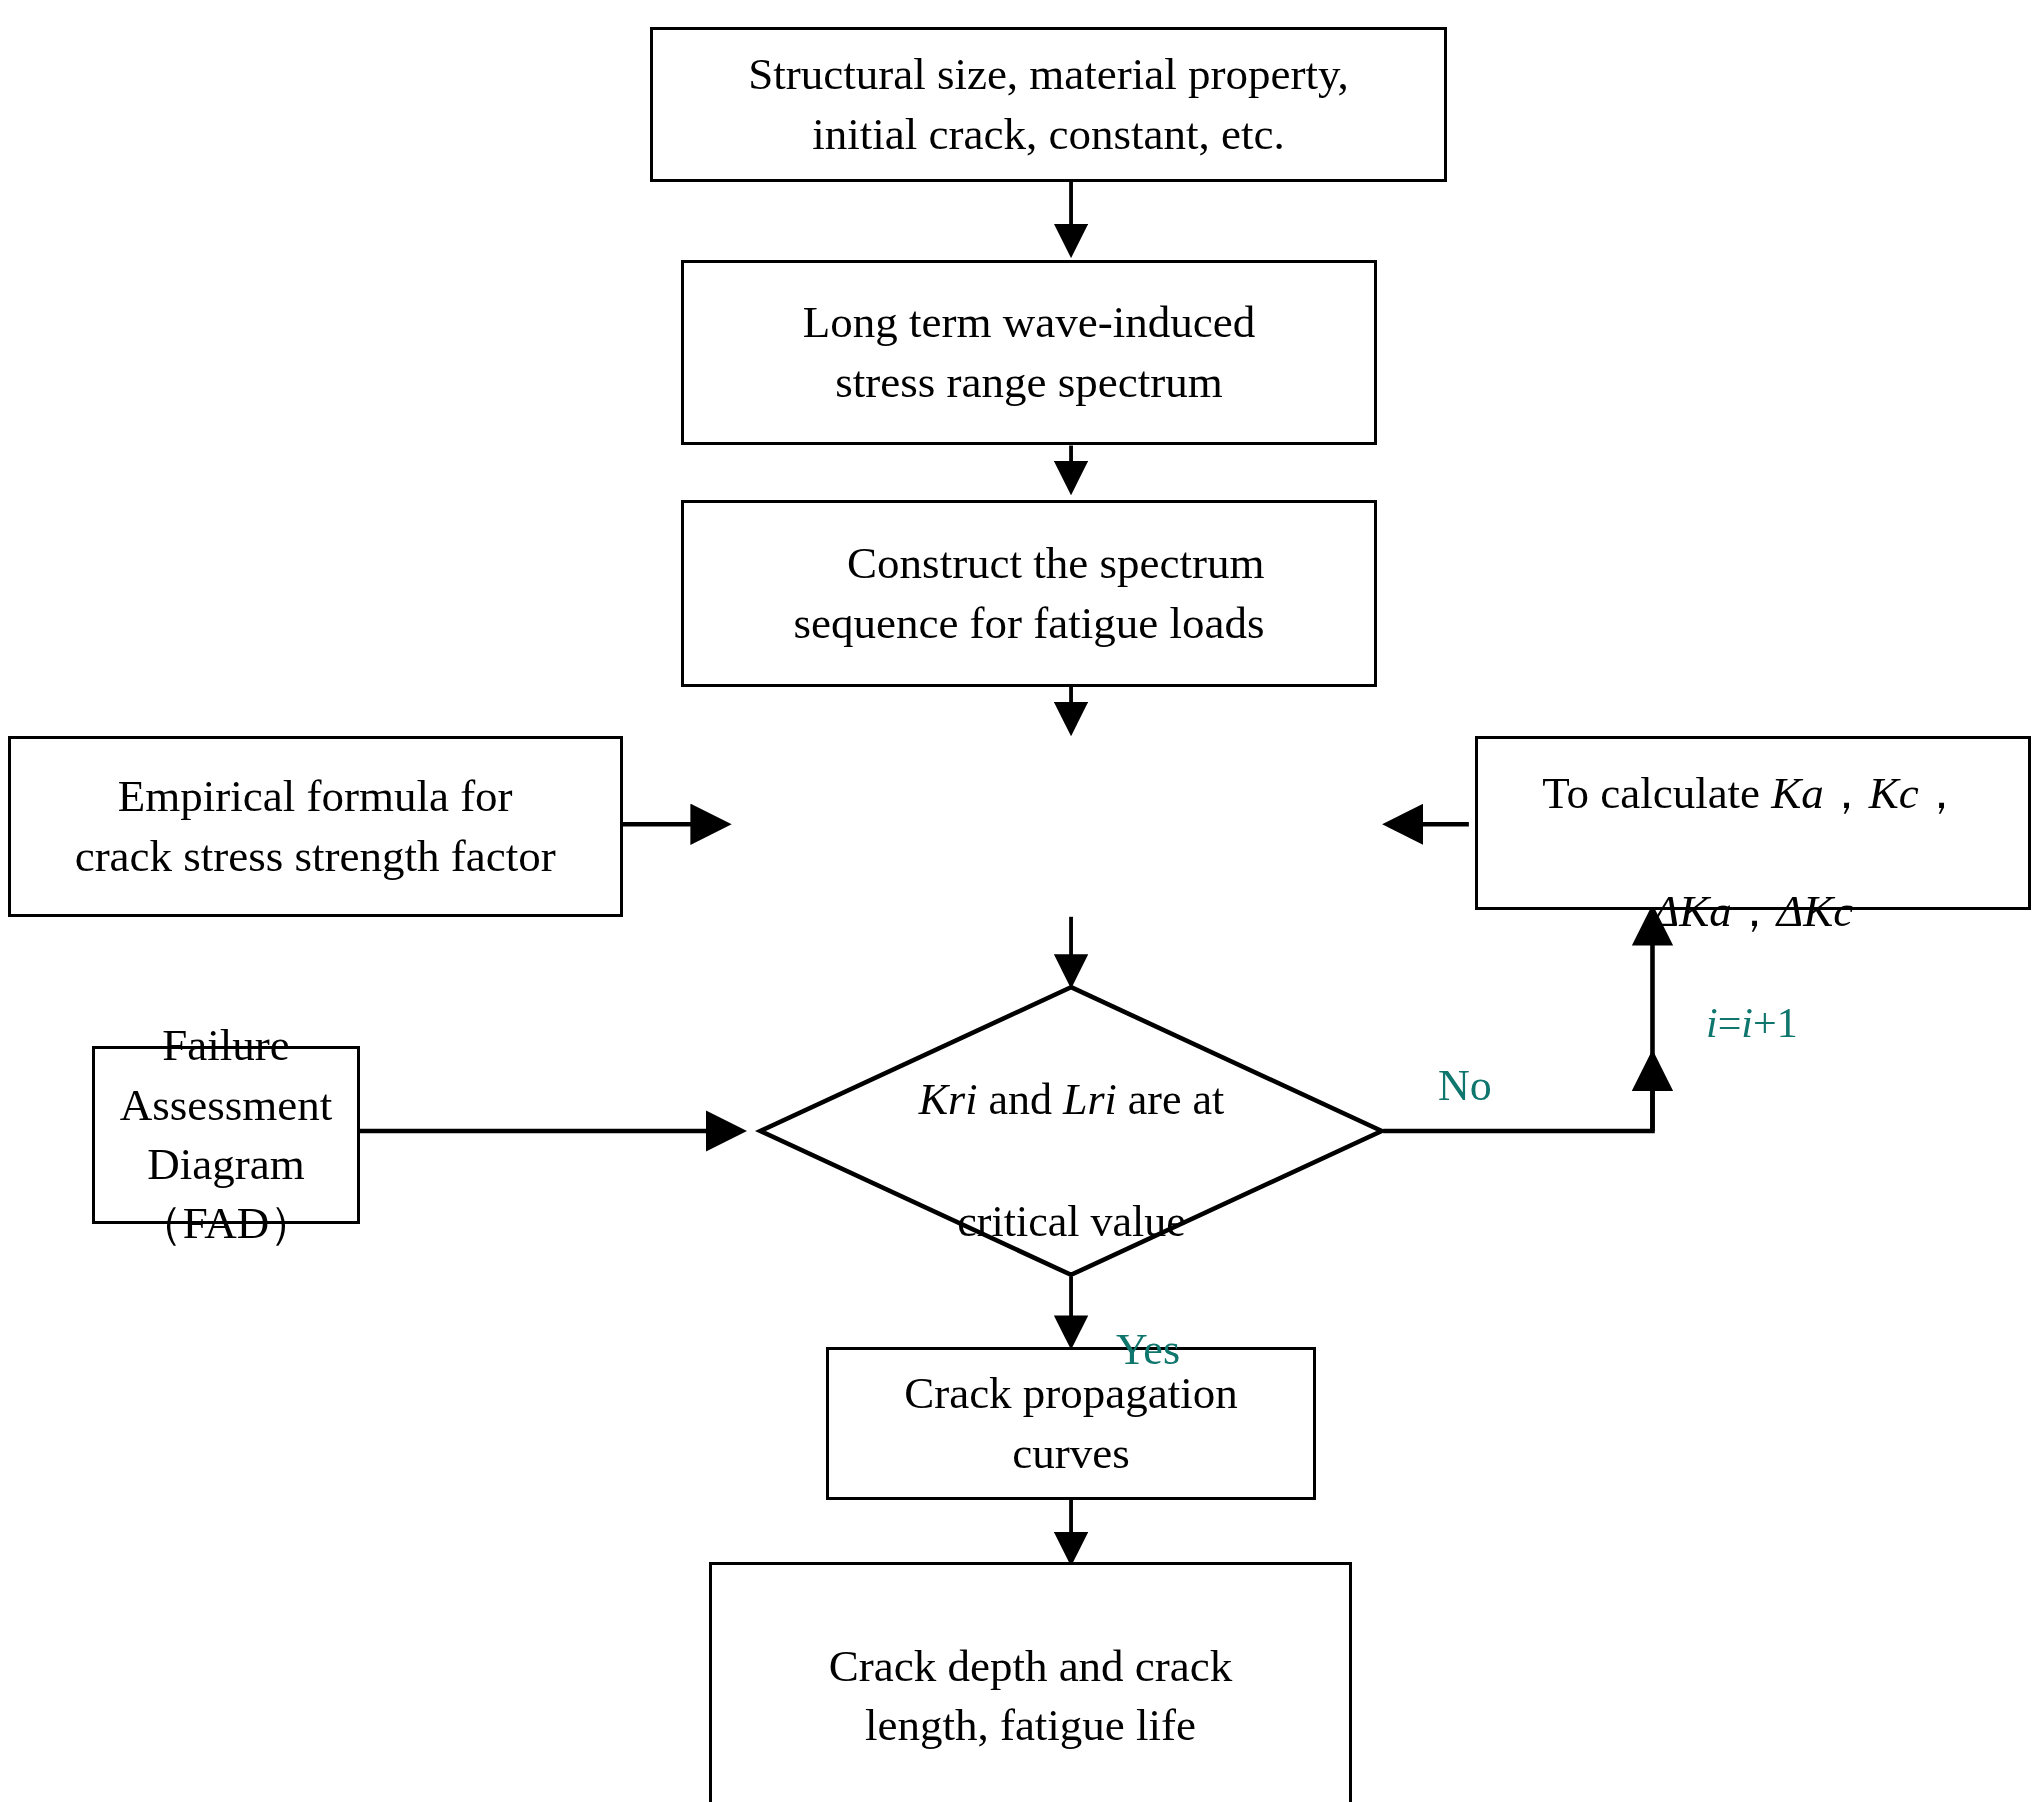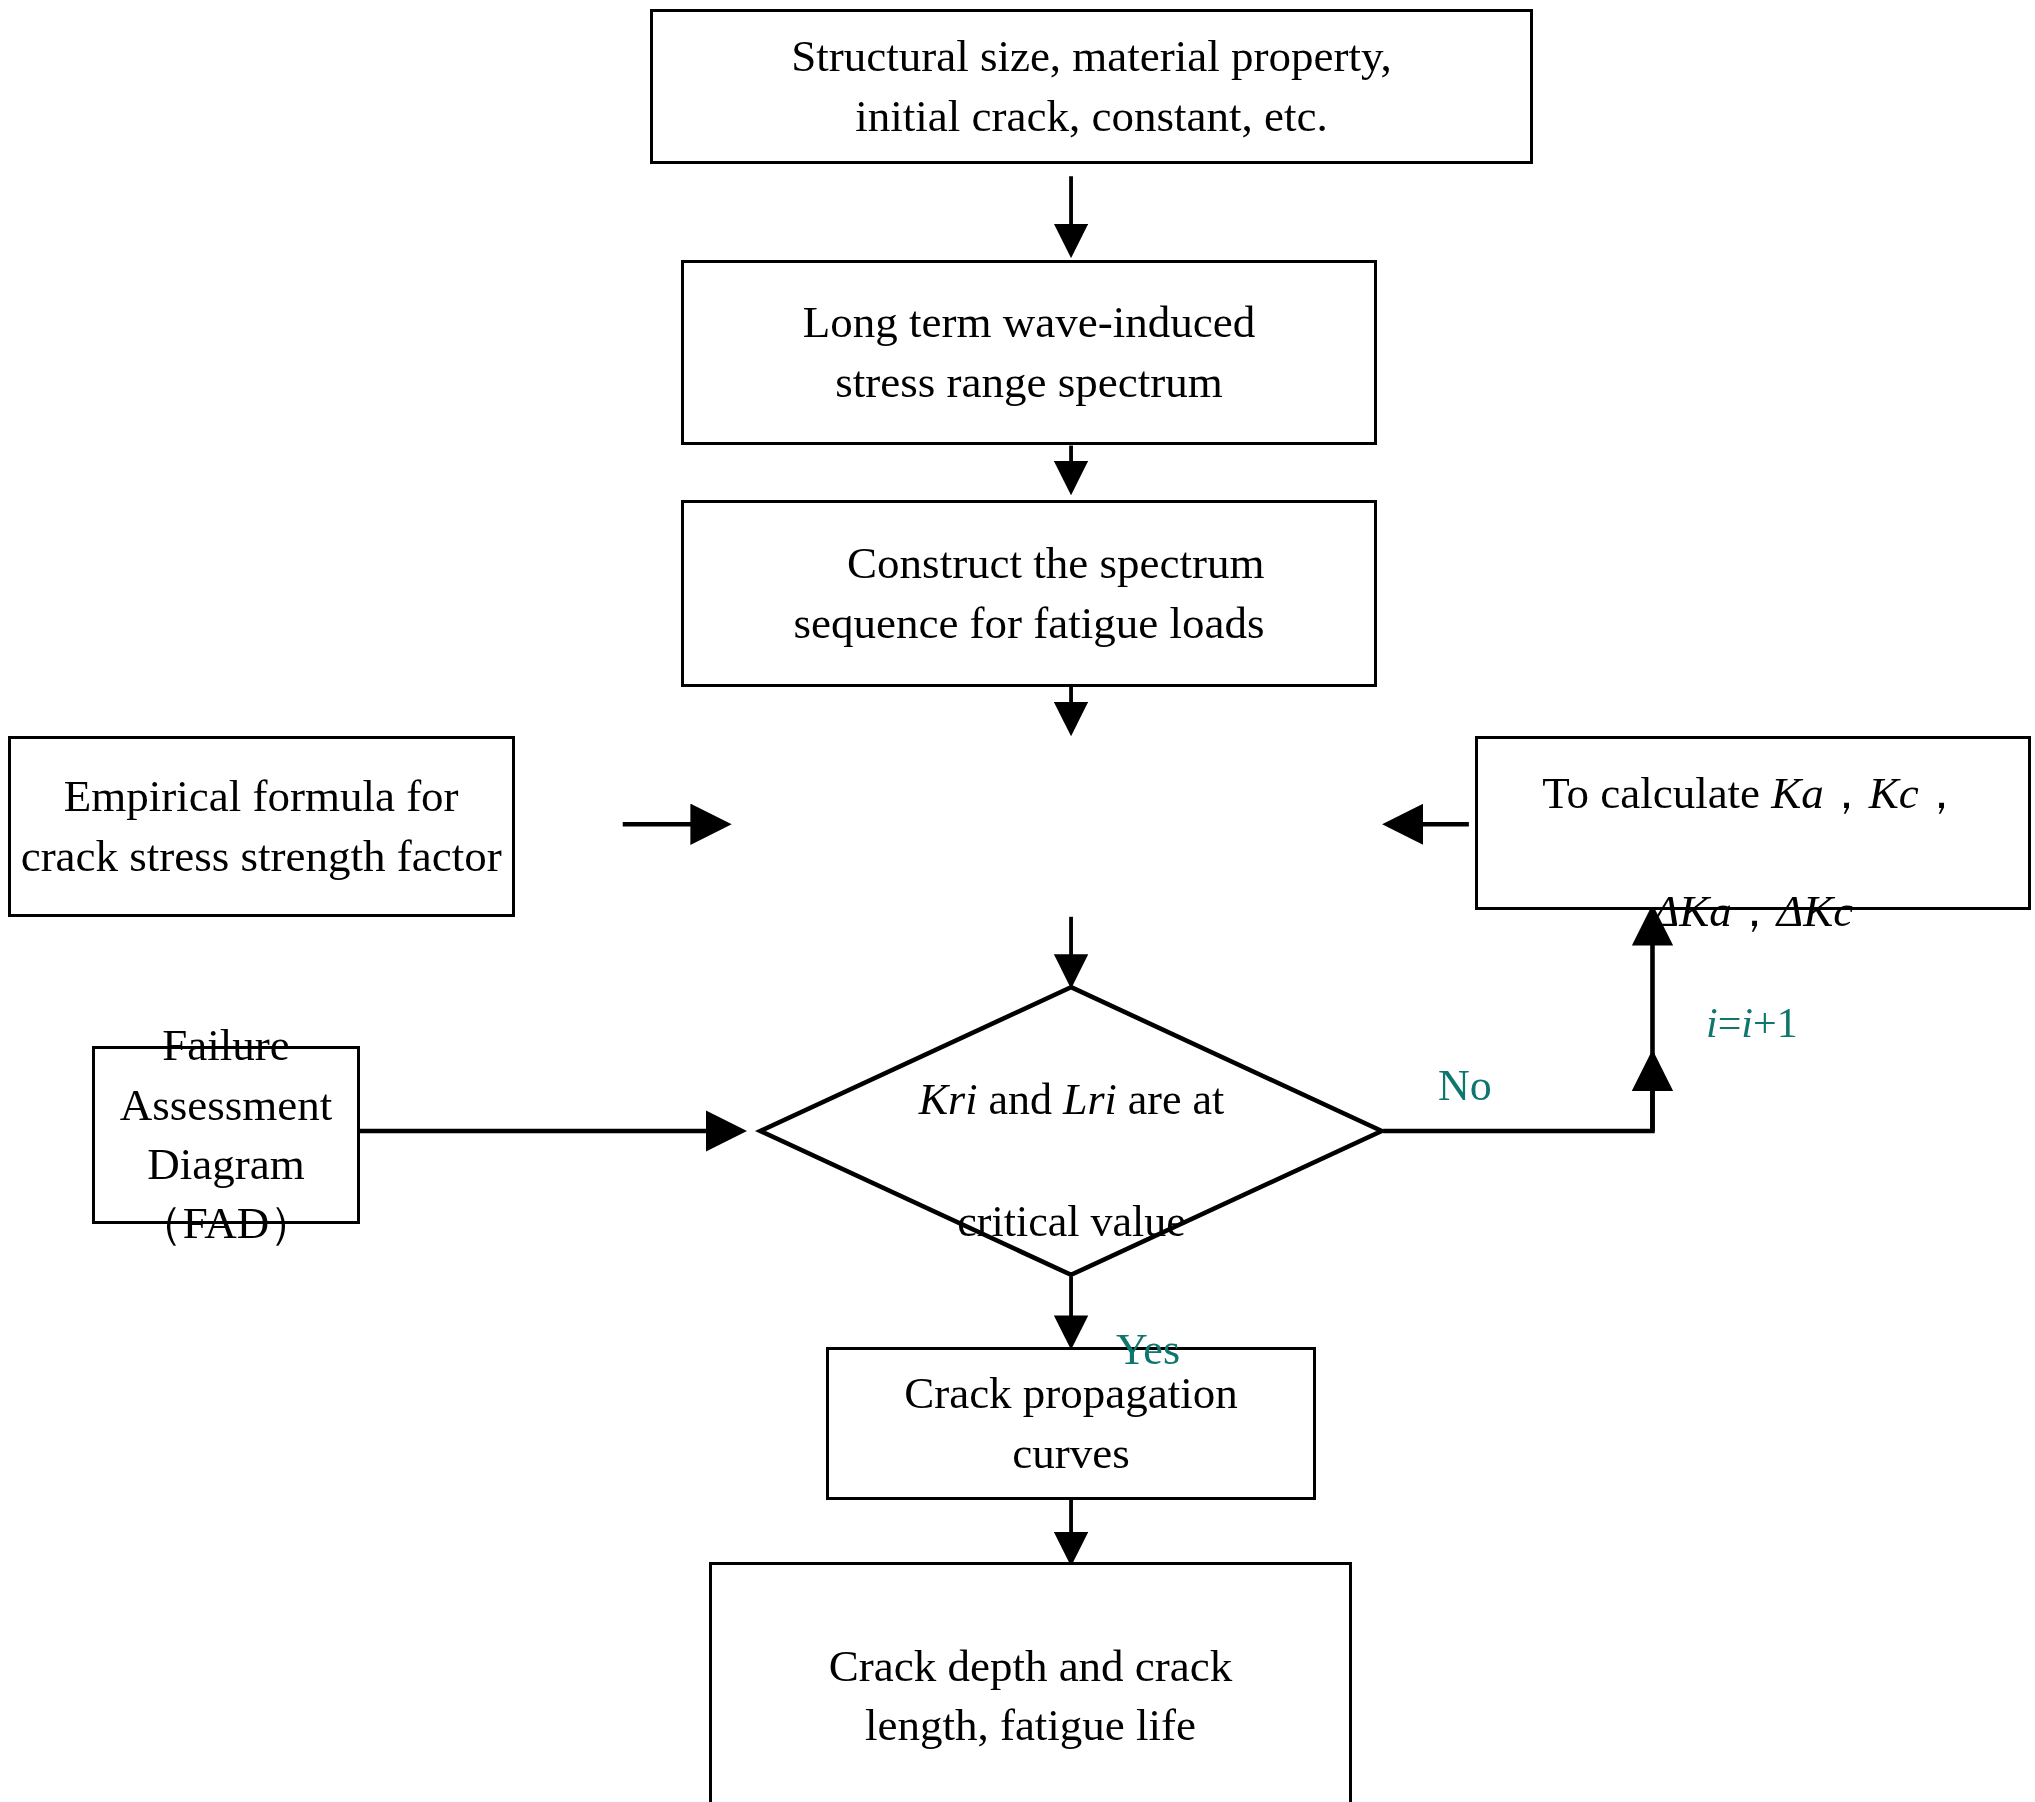--- a/index.html
+++ b/index.html
@@ -104,36 +104,36 @@
 
     <line x1="2160" y1="1478" x2="2160" y2="1380" stroke="#000000" stroke-width="6" marker-end="url(#arrow)"></line>
 
     <line x1="1400" y1="1668" x2="1400" y2="1757" stroke="#000000" stroke-width="5" marker-end="url(#arrow)"></line>
 
     <line x1="1400" y1="1958" x2="1400" y2="2040" stroke="#000000" stroke-width="5" marker-end="url(#arrow)"></line>
 
     <polygon points="1400,1290 1806,1478 1400,1666 994,1478" fill="#ffffff" stroke="#000000" stroke-width="6"></polygon>
   </svg>
 
-  <div class="node" style="left:650px; top:9px; width:883px; height:155px;align-items:center;">
+  <div class="node" style="left:650px; top:27px; width:797px; height:155px;align-items:center;">
     <span class="txt">Structural size, material property,
 initial crack, constant, etc.</span>
   </div>
 
   <div class="node" style="left:681px; top:260px; width:696px; height:185px;">
     <span class="txt">Long term wave-induced
 stress range spectrum</span>
   </div>
 
   <div class="node" style="left:681px; top:500px; width:696px; height:187px;text-align:right;">
     <span class="txt">Construct the spectrum
 sequence for fatigue loads</span>
   </div>
 
-  <div class="node" style="left:7.7px; top:736px; width:507px; height:181px;">
+  <div class="node" style="left:7.7px; top:736px; width:615px; height:181px;">
     <span class="txt">Empirical formula for
 crack stress strength factor</span>
   </div>
 
 
   <div class="node" style="left:1475px; top:736px; width:556px; height:174px;">
     <span class="txt">
       <span><span>To calculate </span><span class="em">Ka</span><span>，</span><span class="em">Kc</span><span>，</span></span><br>
       <span><span class="em">ΔKa</span><span>，</span><span class="em">ΔKc</span></span>
     </span>

